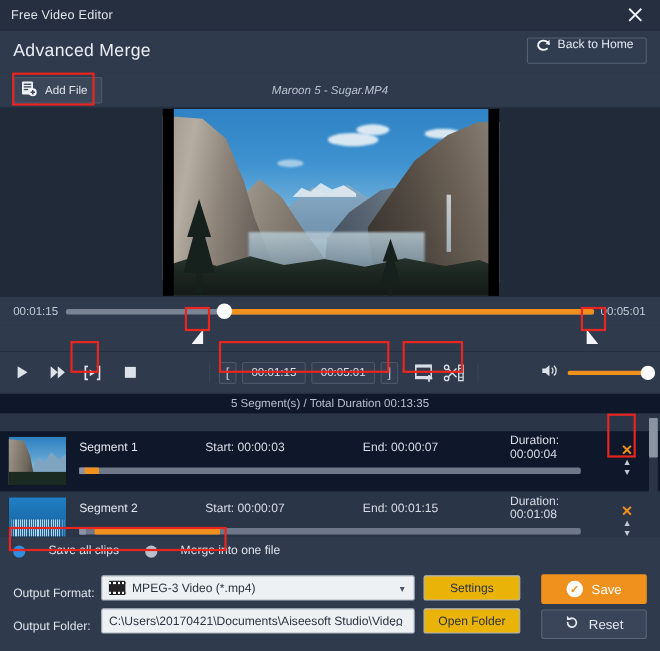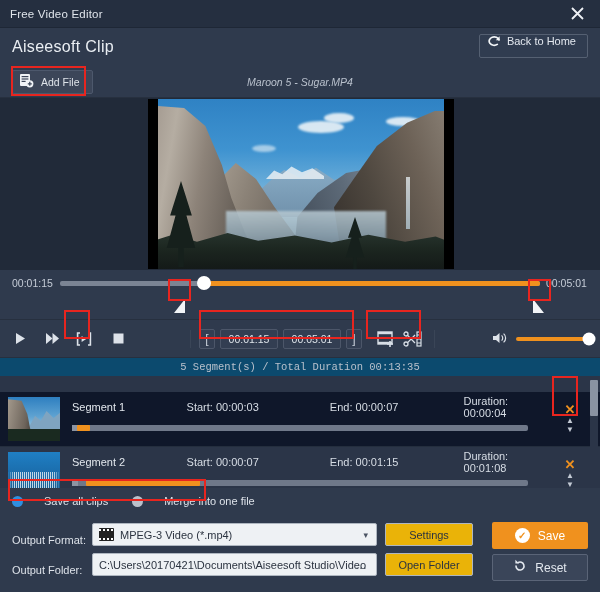--- a/index.html
+++ b/index.html
@@ -162,21 +162,21 @@
     width:26px; height:24px; display:flex; align-items:center; justify-content:center;
     color:#d8dee6; cursor:pointer;
   }
   .volwrap { position:absolute; right:12px; display:flex; align-items:center; gap:8px; }
   .voltrack { position:relative; width:72px; height:4px; background:#f0911e; border-radius:2px; }
   .volknob { position:absolute; right:-1px; top:50%; transform:translate(50%,-50%); width:13px; height:13px; border-radius:50%; background:#fff; cursor:pointer; }
 
   
   .summary {
     height:18px; display:flex; align-items:center; justify-content:center;
-    font-size:10.5px; color:#b8c0cb; background:#0c4a6e;font-family:Liberation Mono, monospace;
+    font-size:10.5px; color:#b8c0cb; background:#0f172a;
   }
 
   
   .seglist { position:relative; height:112px; background:#2b3548; overflow:hidden; }
   .segrow {
     position:relative; height:55px; display:flex; align-items:center;
     border-bottom:1px solid #242e3e; padding-left:8px;
   }
   .segrow.sel { background:#0f172a;margin-top:16px; }
   .thumb { width:52px; height:44px; position:relative; overflow:hidden; flex:0 0 52px; background:#101820; }
@@ -278,21 +278,21 @@
     <div class="t">Free Video Editor</div>
     <div class="spacer"></div>
     <div class="close-x">
       <svg width="13" height="13" viewBox="0 0 13 13">
           <path d="M1 1 L12 12 M12 1 L1 12" stroke="#eef1f5" stroke-width="1.8" fill="none"></path>
         </svg>
     </div>
   </div>
 
   <div class="header">
-    <h1>Aiseesoft Clip</h1>
+    <h1>Advanced Merge</h1>
     <div class="btn-home">
       <span class="ic">
         <svg width="13" height="12" viewBox="0 0 13 12">
             <path d="M11 5 A5 4.2 0 1 0 9.3 9.4" stroke="#f2f5f8" stroke-width="1.7" fill="none" stroke-linecap="round"></path>
             <path d="M11.6 1.2 L11.6 5.2 L7.8 5.2 Z" fill="#f2f5f8"></path>
           </svg>
       </span>
       <span>Back to Home</span>
     </div>
   </div>

